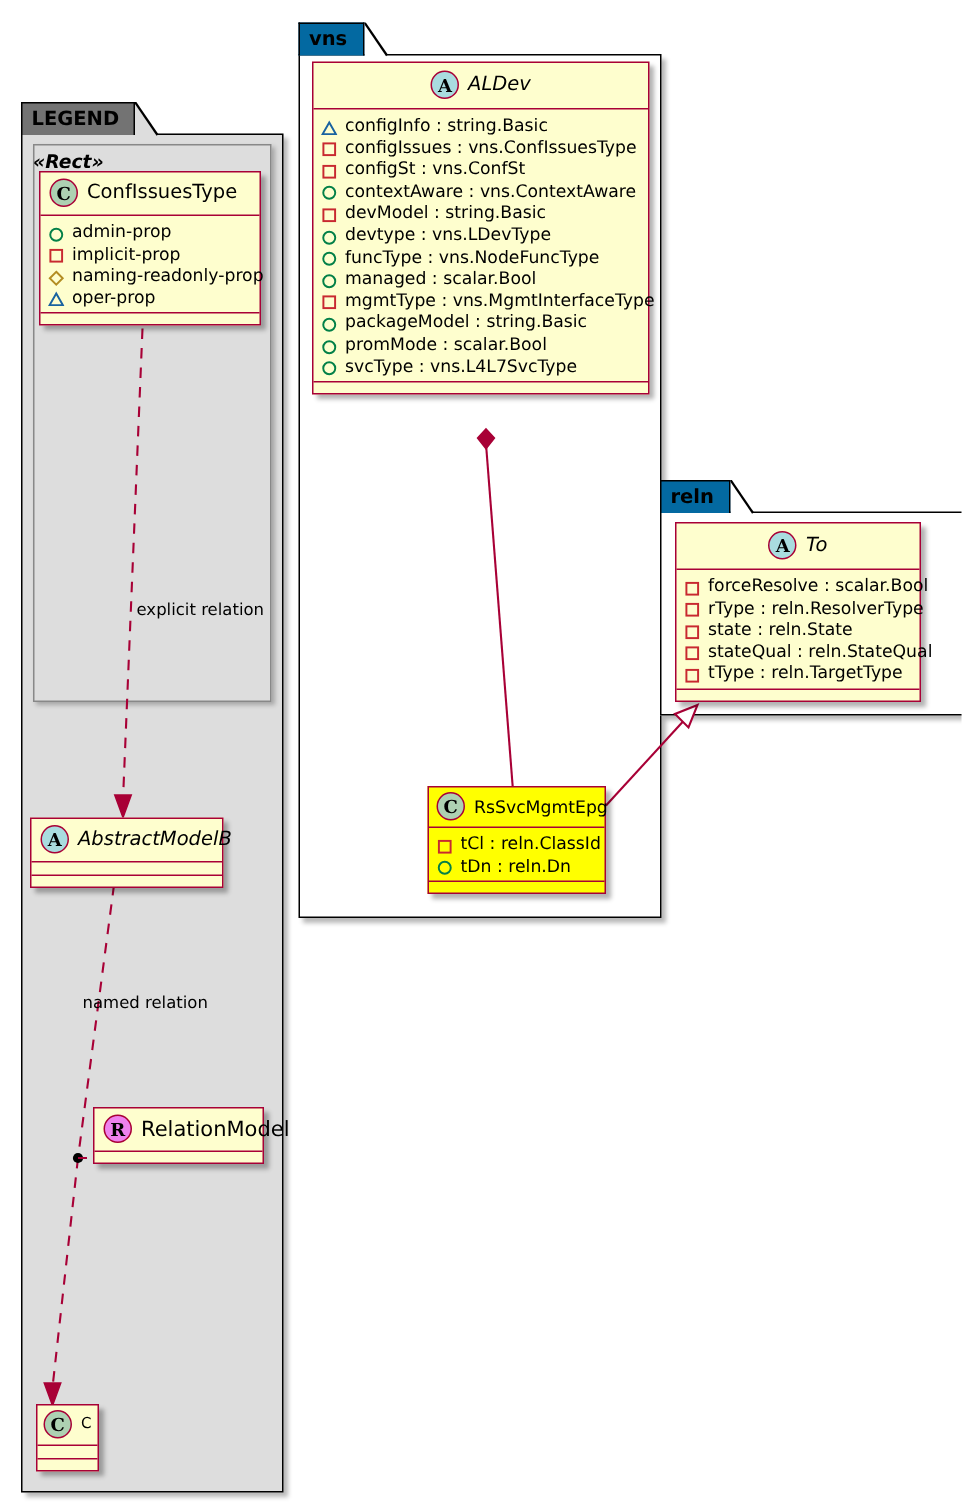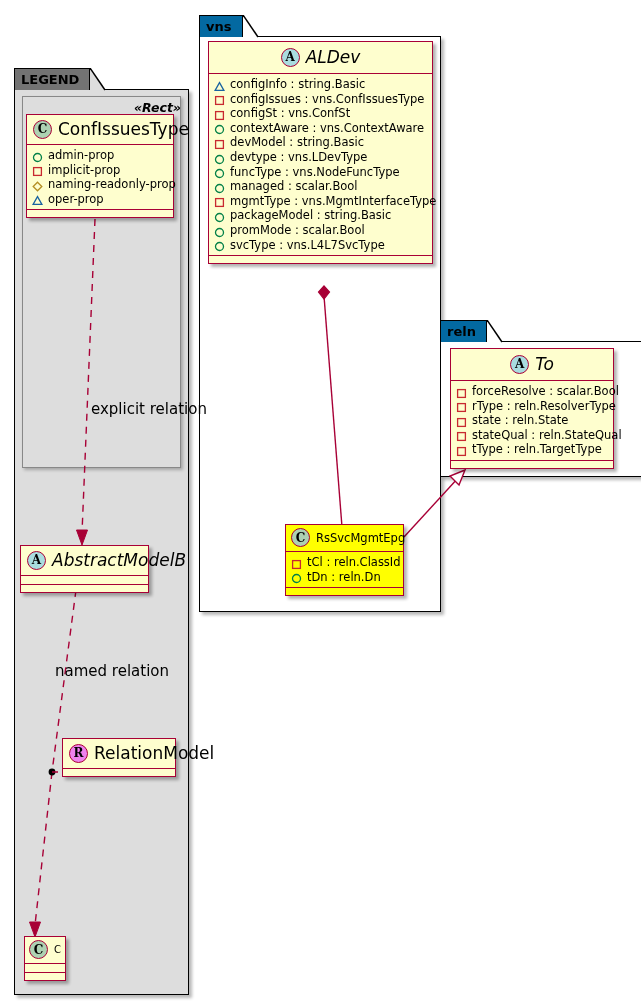--- a/index.html
+++ b/index.html
@@ -28,21 +28,21 @@
     border:1.5px solid #000;
     box-shadow:3px 3px 3px rgba(0,0,0,0.28);
   }
 
   
   .pkg-legend .pkg-tab{background:#737373;}
   .pkg-legend .pkg-body{background:#dddddd;}
   
   .pkg-rect .pkg-body{background:#dddddd;border:1.2px solid #888;box-shadow:2px 2px 3px rgba(0,0,0,0.25);}
   .rect-title{
-    position:absolute;left:0;right:0;top:4px;text-align:right;
+    position:absolute;left:0;right:0;top:4px;text-align:left;
     font-style:italic;font-weight:bold;font-size:12.5px;
   }
   
   .pkg-white .pkg-tab{background:#0369a1;}
   .pkg-white .pkg-body{background:#ffffff;}
 
   
   .cls{
     position:absolute;box-sizing:border-box;
     border:1.4px solid #A80036;
@@ -52,23 +52,23 @@
   }
   .cls.hl{background:#FFFF00;}
   .cls-head{
     box-sizing:border-box;
     border-bottom:1.4px solid #A80036;
     padding:4px 6px 5px 6px;
     display:flex;align-items:center;justify-content:center;gap:6px;
     white-space:nowrap;
   }
   .cls-head.left{justify-content:flex-start;}
-  .cls-name{font-size:17px;}
+  .cls-name{font-size:13px;}
   .cls-name.ital{font-style:italic;}
-  .cls-name.small{font-size:17px;}
+  .cls-name.small{font-size:14px;}
   .cls-body{
     box-sizing:border-box;
     border-bottom:1.4px solid #A80036;
     padding:3px 4px 3px 5px;
   }
   .cls-foot{height:7px;box-sizing:border-box;}
   .attr{
     display:flex;align-items:flex-end;gap:5px;
     line-height:14.6px;height:14.6px;white-space:nowrap;font-size:11.5px;
   }
@@ -82,21 +82,21 @@
   }
   .circ-C{background:#ADD1B2;border:1.3px solid #A80036;color:#000;}
   .circ-A{background:#A9DCDF;border:1.3px solid #A80036;color:#000;}
   .circ-R{background:#EE82EE;border:1.3px solid #A80036;color:#000;}
 
   
   .ic{width:11px;height:11px;flex:none;display:block;}
 
   
   svg.wires{position:absolute;left:0;top:0;width:641px;height:1002px;overflow:visible;z-index:4;}
-  .lbl{position:absolute;font-size:15px;white-space:nowrap;z-index:6;}
+  .lbl{position:absolute;font-size:11px;white-space:nowrap;z-index:6;}
 </style>
 </head>
 <body>
 
 <div class="pkg pkg-legend">
   <div class="pkg-tab" style="left:14px;top:68px;width:76px;height:22px;">
     <span>LEGEND</span>
     <svg class="abs" style="left:75px;top:-1.5px;" width="16" height="24" viewBox="0 0 16 24">
       <path d="M0,0 L15,22 L15,23.2 L0,23.2 Z" fill="#dddddd" stroke="none"></path>
       <path d="M0,0 L15,22" stroke="#000" stroke-width="1.5" fill="none"></path>

